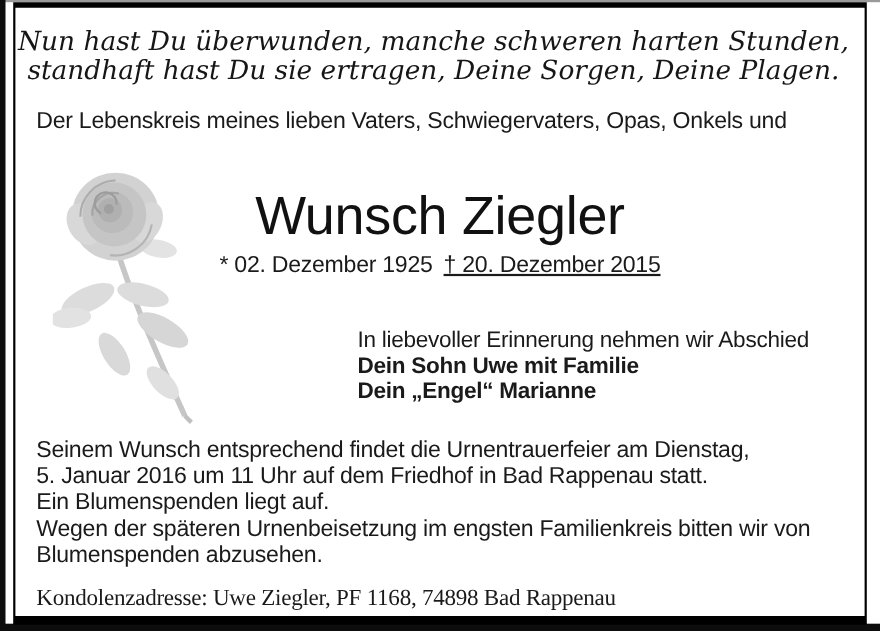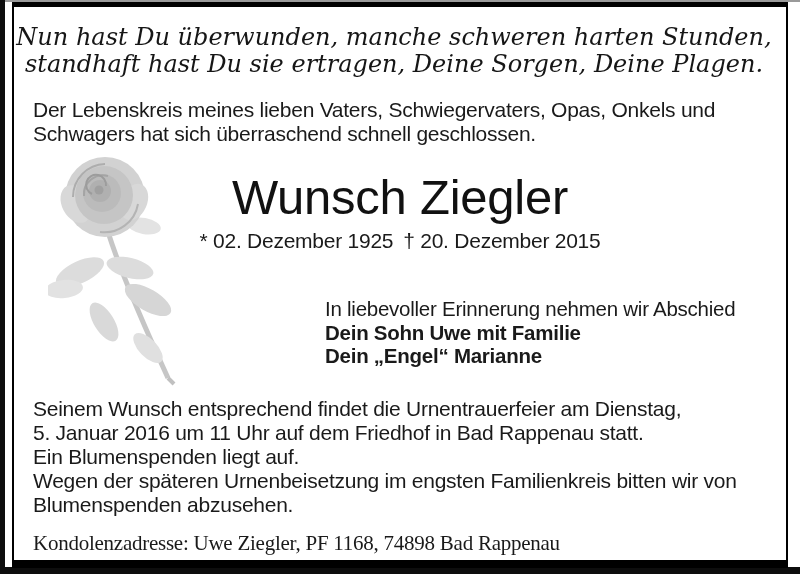--- a/index.html
+++ b/index.html
@@ -69,21 +69,21 @@
     font-size: 49px; line-height: 54px;
     font-weight: 400;
     color: #111111;
   }
 
   .dates {
     top: 229px; left: 12px; width: 776px;
     text-align: center;
     font-size: 21px; line-height: 24px;
   }
-  .dates .death { margin-left: 10px; }
+  .dates .death { margin-left: 10px; text-decoration: underline; }
 
   .memorial {
     top: 297px; left: 325px;
     font-size: 20.5px; line-height: 23.5px;
   }
   .memorial .mourner { font-weight: 700; }
 
   .funeral {
     top: 397px; left: 33px;
     font-size: 21px; line-height: 24px;
@@ -103,21 +103,20 @@
 
 <div class="frame"></div>
 
 <div class="abs verse">
   <div>Nun hast Du überwunden, manche schweren harten Stunden,</div>
   <div>standhaft hast Du sie ertragen, Deine Sorgen, Deine Plagen.</div>
 </div>
 
 <div class="abs intro sans">
   <div>Der Lebenskreis meines lieben Vaters, Schwiegervaters, Opas, Onkels und</div>
-  <div>Schwagers hat sich überraschend schnell geschlossen.</div>
 </div>
 
 <div class="abs rose-wrap">
   <svg width="145" height="235" viewBox="0 0 145 235" xmlns="http://www.w3.org/2000/svg">
 
     <path d="M60 80 C 72 118, 92 165, 120 226" stroke="#c6c6c6" stroke-width="5" fill="none"></path>
     <path d="M120 226 l6 6" stroke="#c0c0c0" stroke-width="4" fill="none"></path>
 
     <g fill="#dcdcdc">
       <ellipse cx="32" cy="120" rx="26" ry="11" transform="rotate(-25 32 120)"></ellipse>

